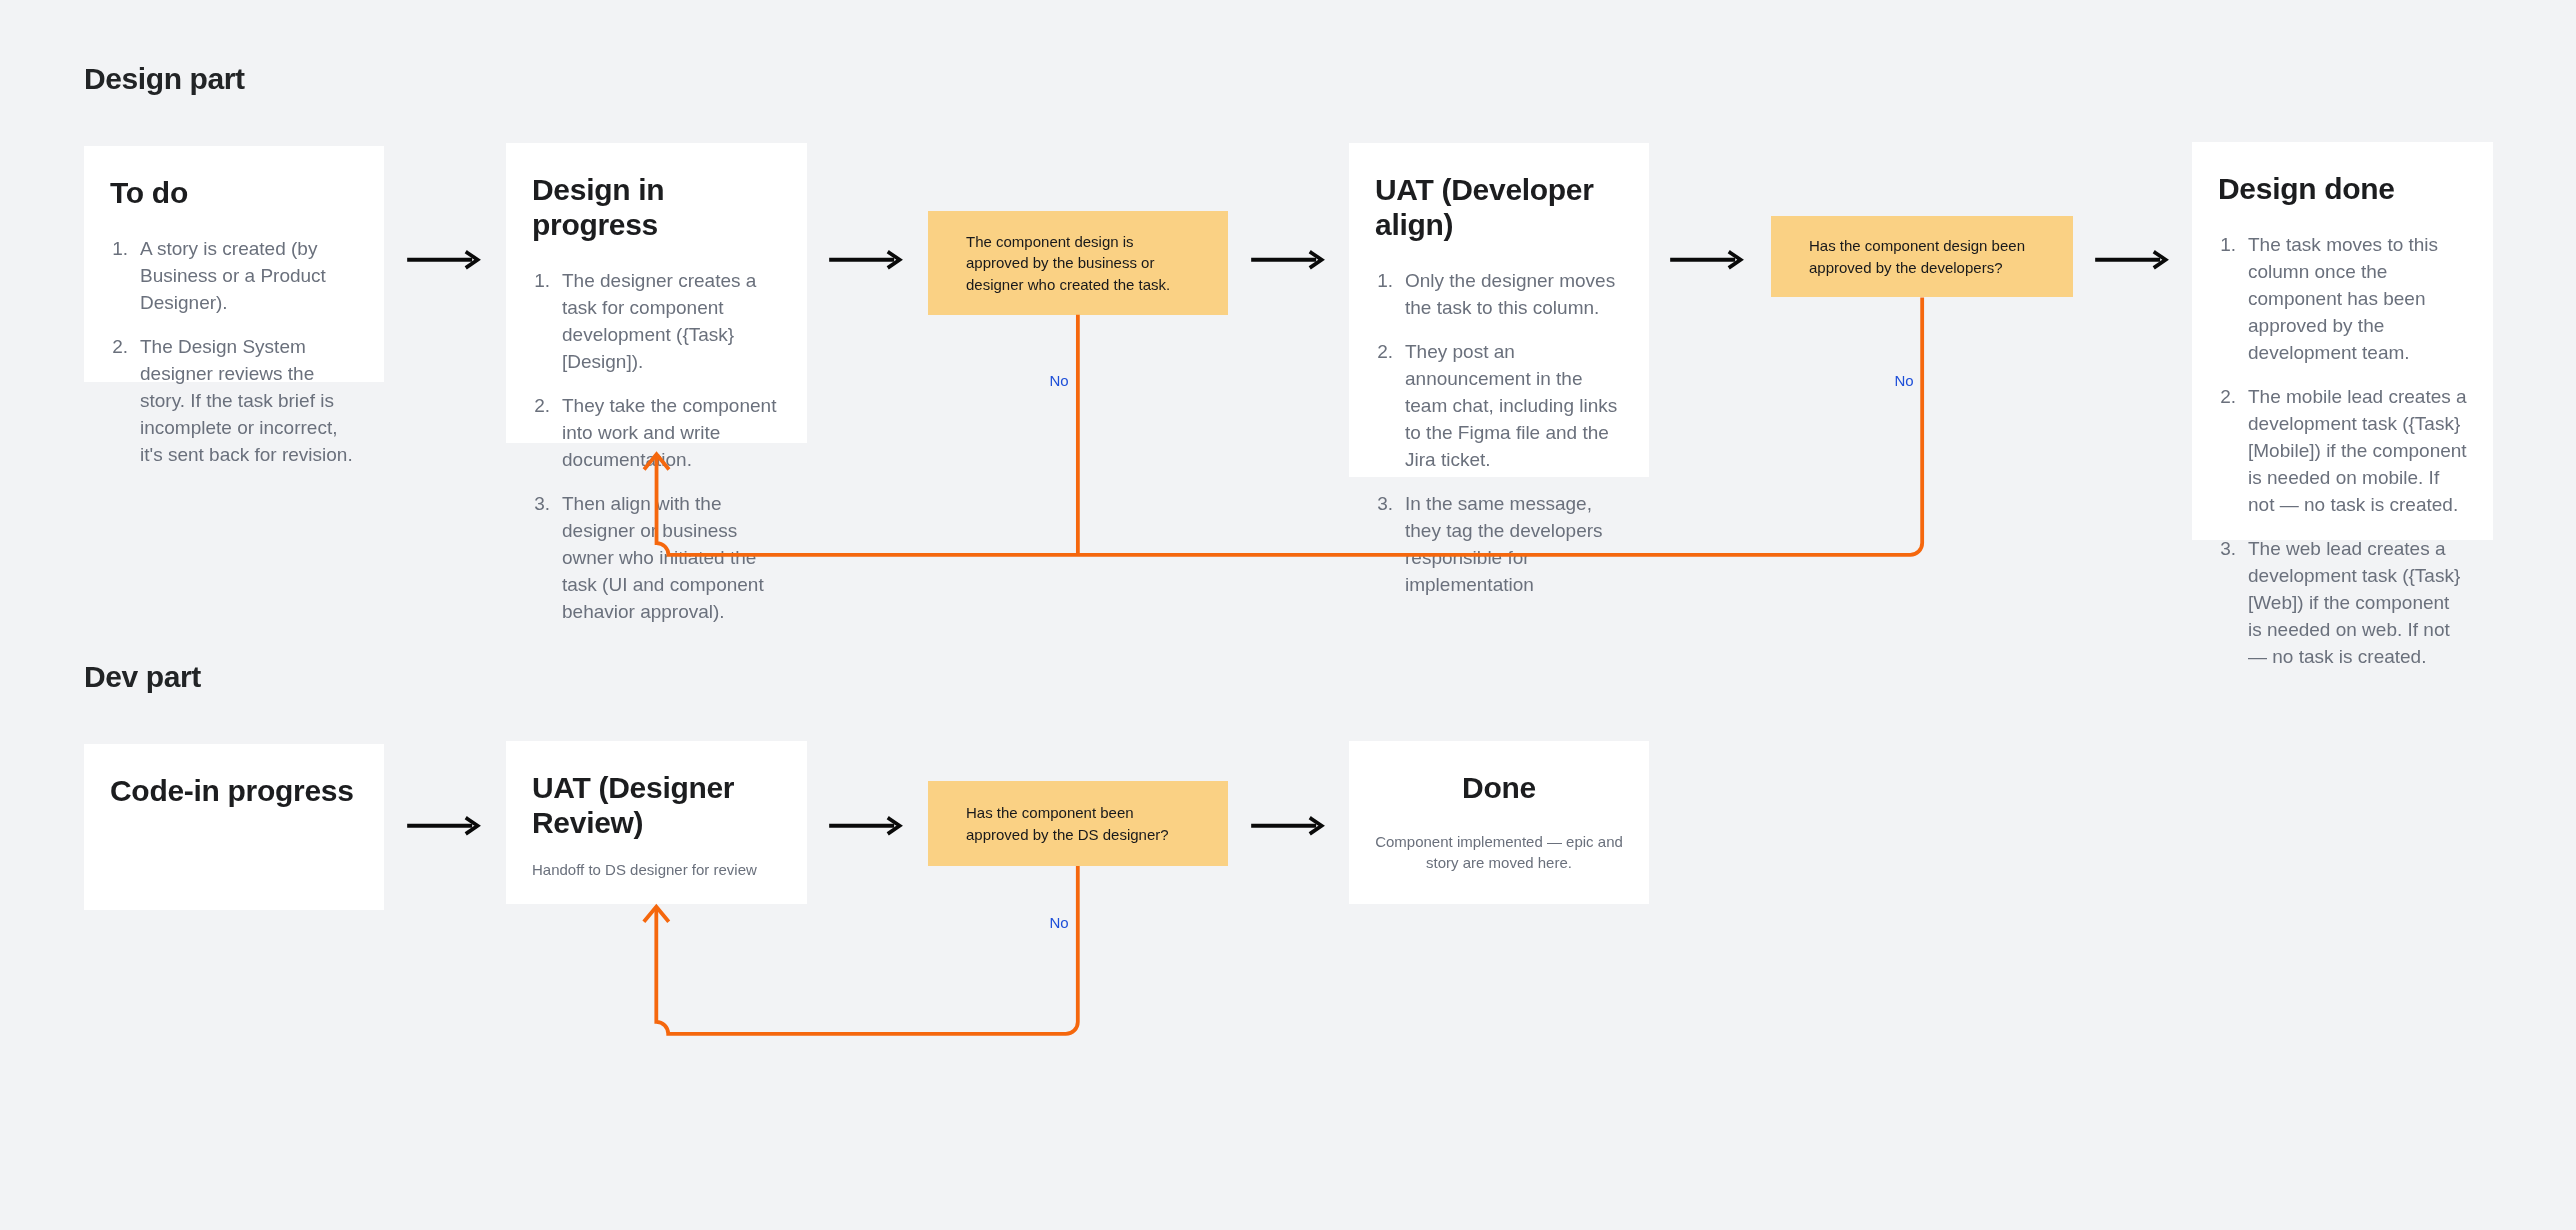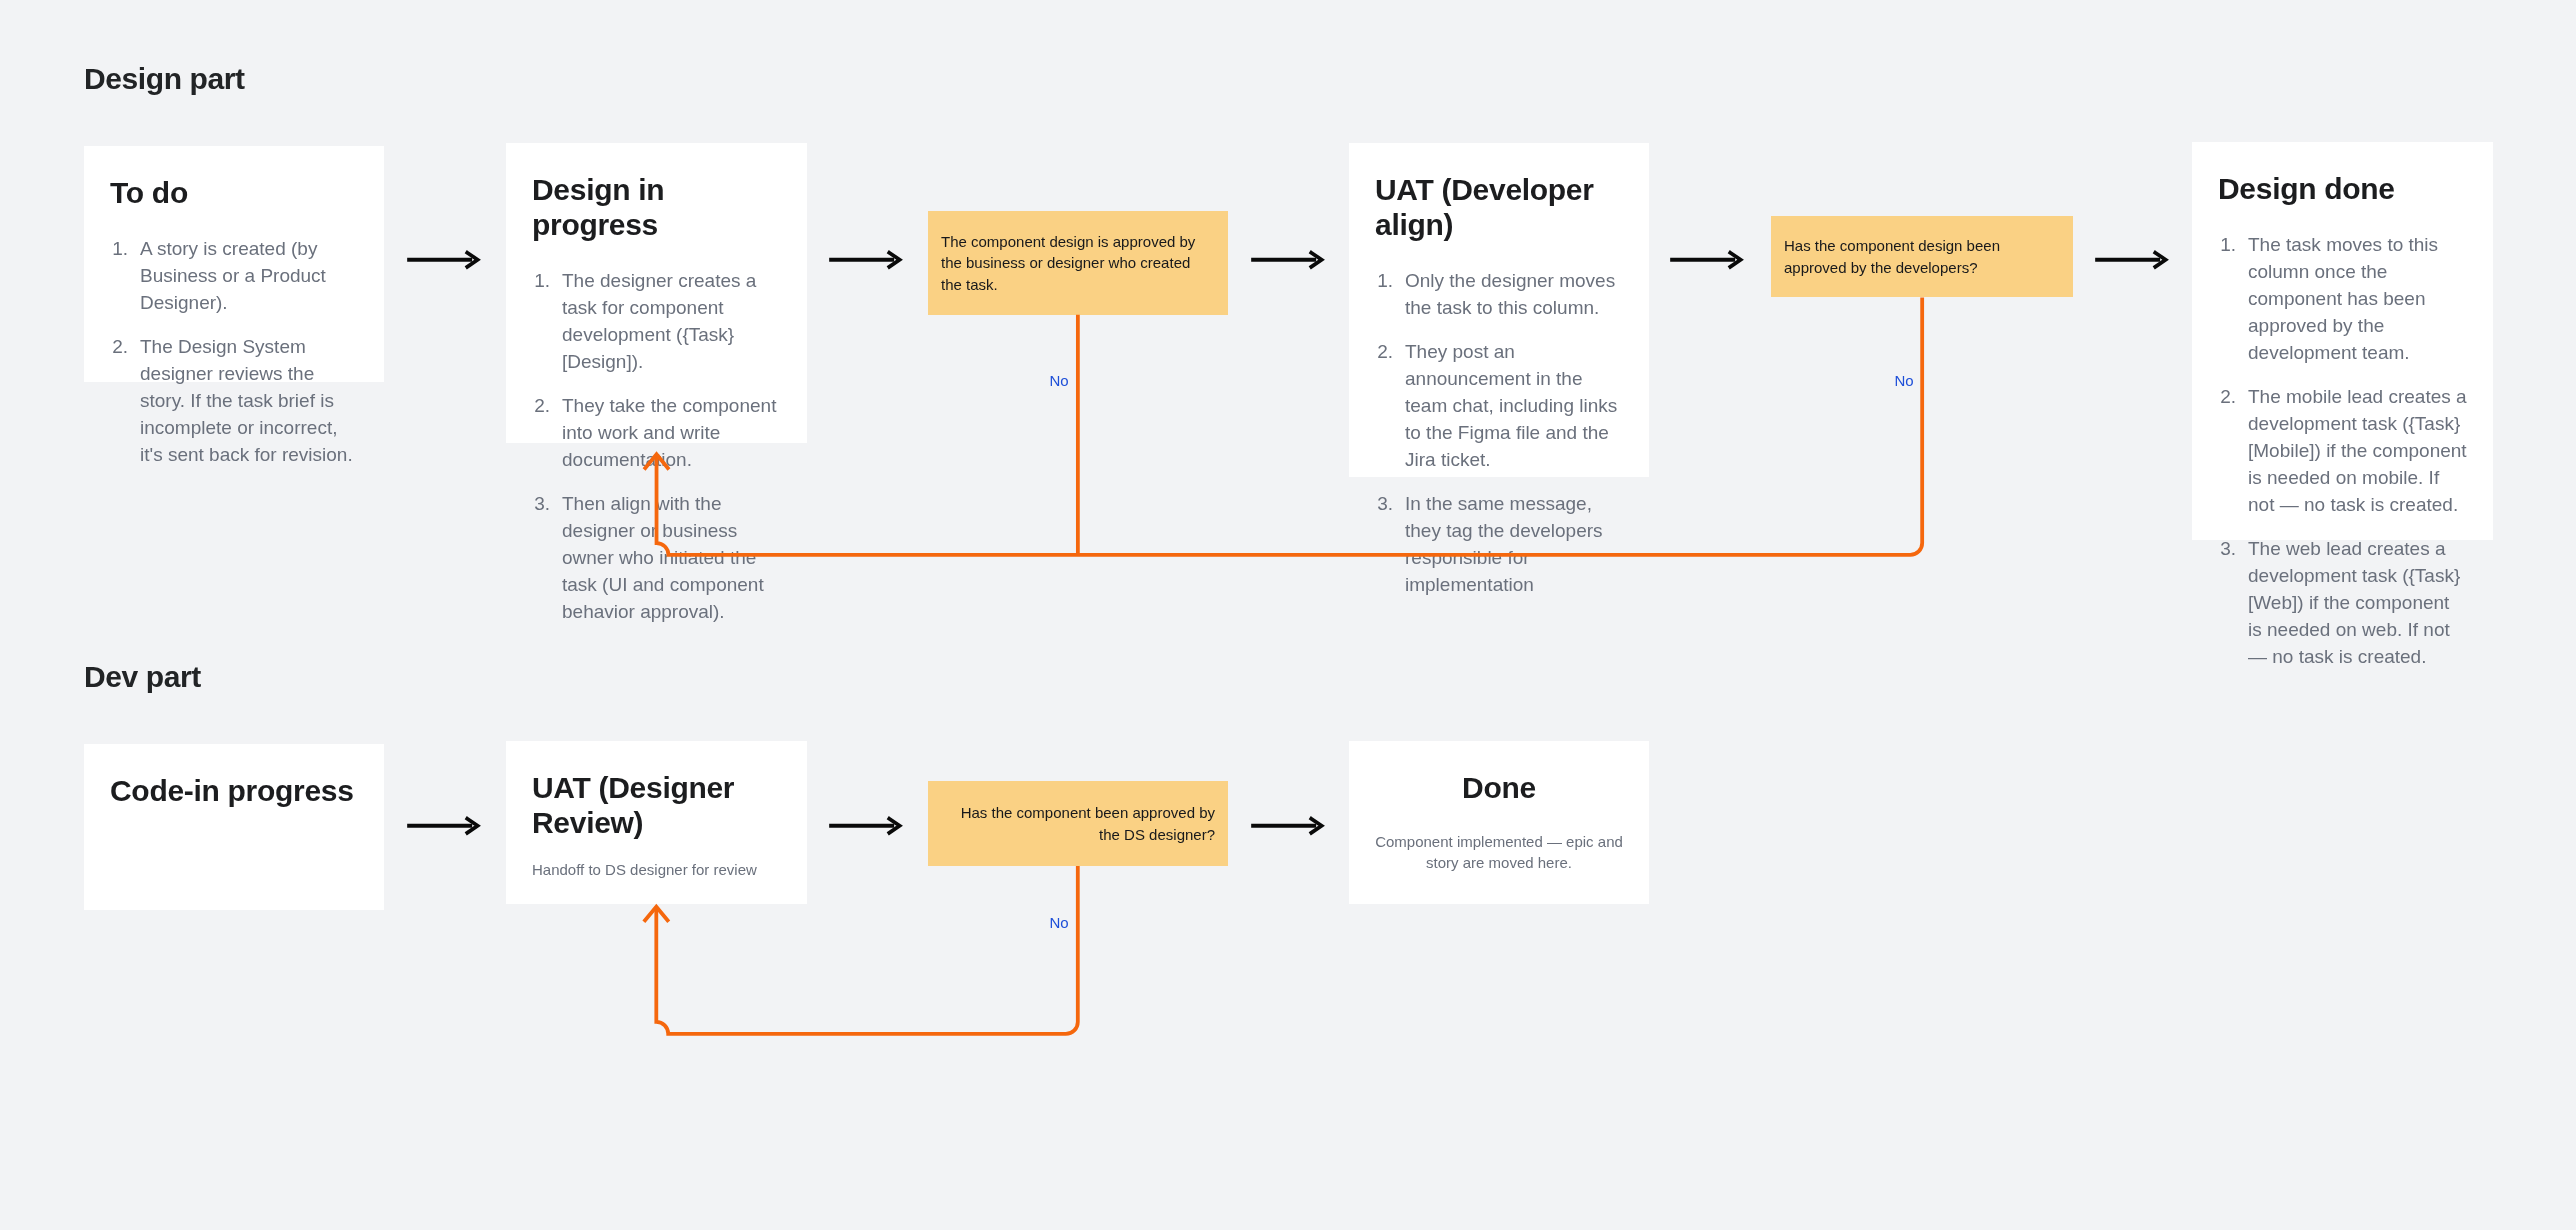--- a/index.html
+++ b/index.html
@@ -79,21 +79,21 @@
     margin: 0;
   }
 
   
   .decision {
     position: absolute;
     background: #FAD184;
     box-sizing: border-box;
     display: flex;
     align-items: center;
-    padding: 13px 13px;
+    padding: 13px 38px;
   }
   .decision-text {
     font-size: 15px;
     line-height: 1.42;
     color: #18191B;
   }
 
   
   .arrow {
     position: absolute;
@@ -220,21 +220,21 @@
   <div class="card" style="left:506px; top:741px; width:301px; height:163px; padding-top:30px;">
     <div class="card-title" style="margin-bottom:18.4px;">UAT (Designer Review)</div>
     <p class="card-para">Handoff to DS designer for review</p>
   </div>
 
   <svg class="arrow" style="left:828px; top:816px; width:76px;" viewBox="0 0 140 36">
     <path d="M2 18 H 122" stroke="#0A0A0A" stroke-width="7" fill="none"></path>
     <path d="M113 5 L 132 18 L 113 31" stroke="#0A0A0A" stroke-width="7" fill="none" stroke-linecap="square" stroke-linejoin="miter"></path>
   </svg>
 
-  <div class="decision" style="left:928px; top:781px; width:300px; height:85px;text-align:right;">
+  <div class="decision" style="left:928px; top:781px; width:300px; height:85px;">
     <div class="decision-text">Has the component been approved by the DS designer?</div>
   </div>
 
   <svg class="arrow" style="left:1250px; top:816px; width:76px;" viewBox="0 0 140 36">
     <path d="M2 18 H 122" stroke="#0A0A0A" stroke-width="7" fill="none"></path>
     <path d="M113 5 L 132 18 L 113 31" stroke="#0A0A0A" stroke-width="7" fill="none" stroke-linecap="square" stroke-linejoin="miter"></path>
   </svg>
 
   <div class="card" style="left:1349px; top:741px; width:300px; height:163px;text-align:center;">
     <div class="card-title">Done</div>

